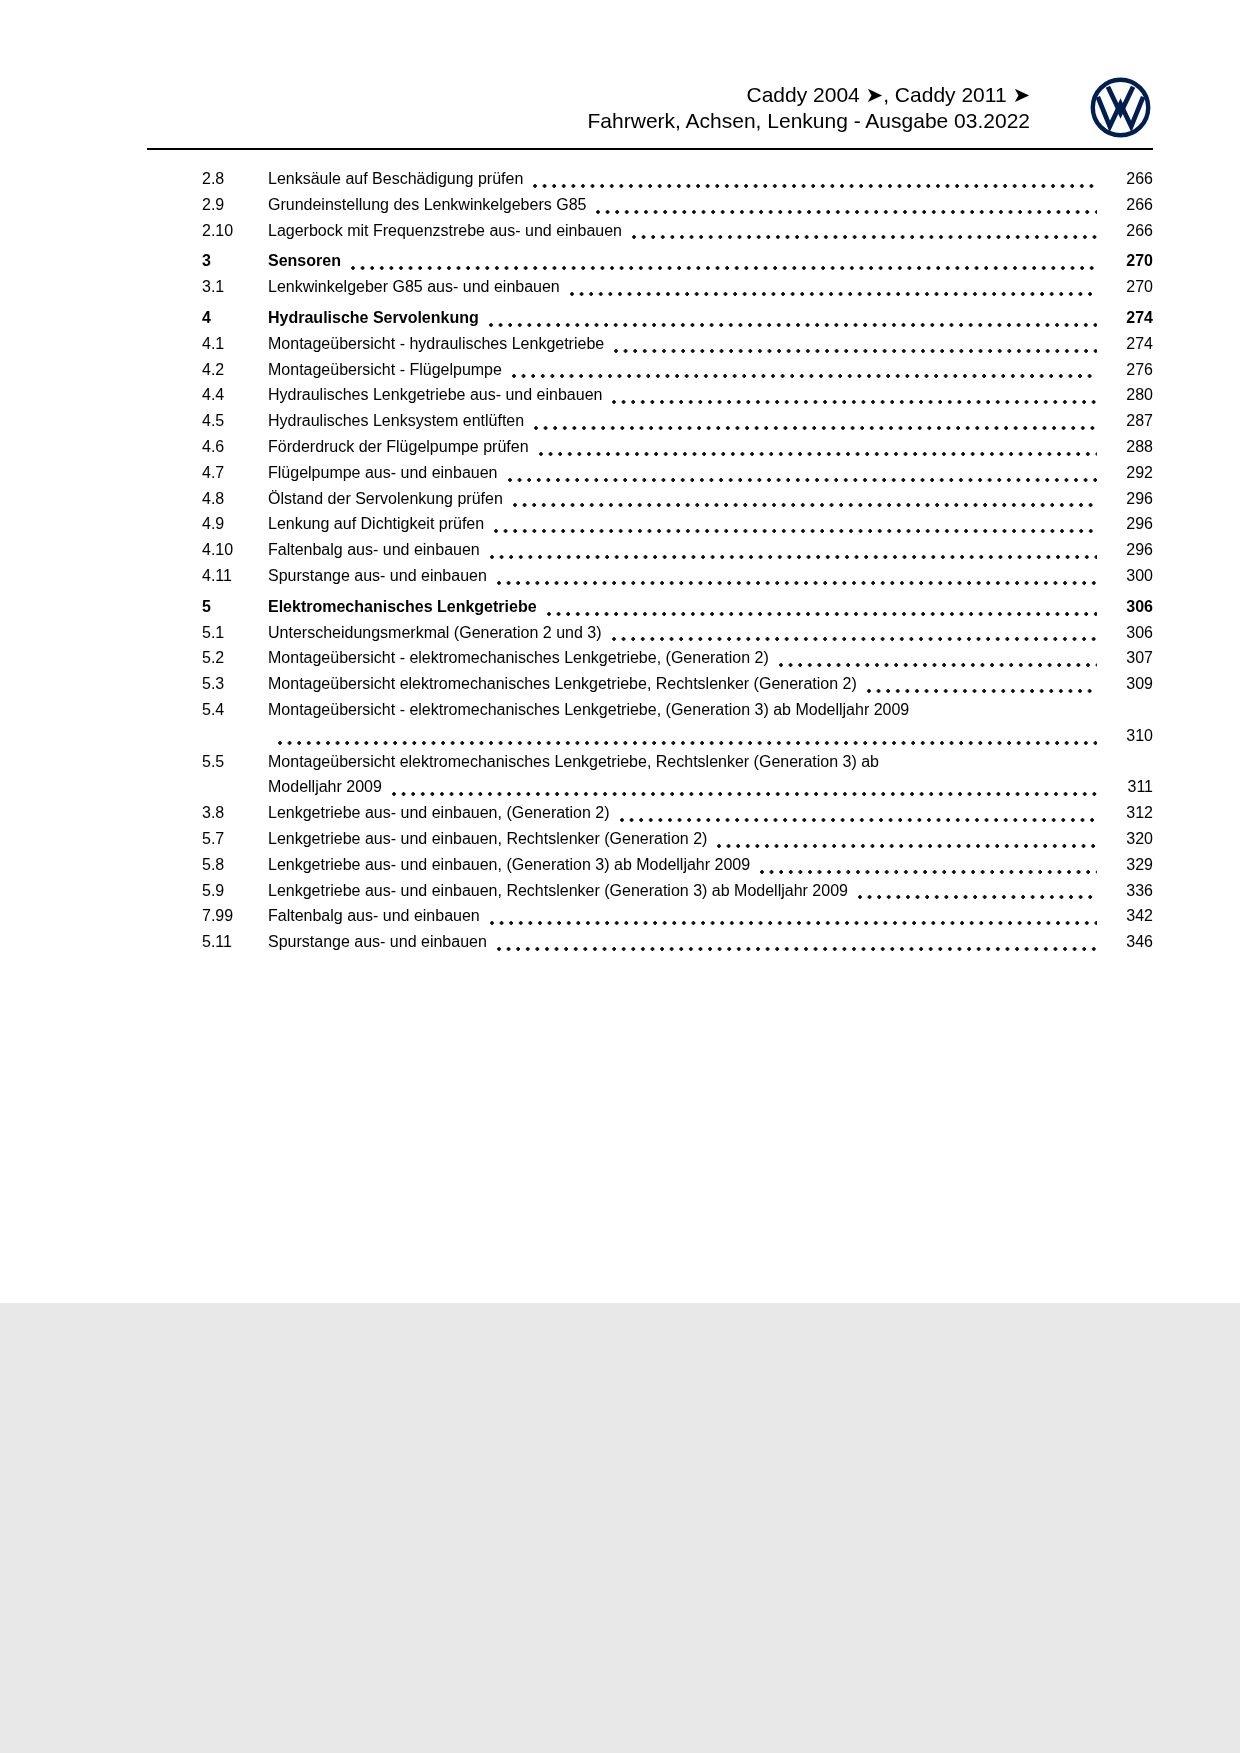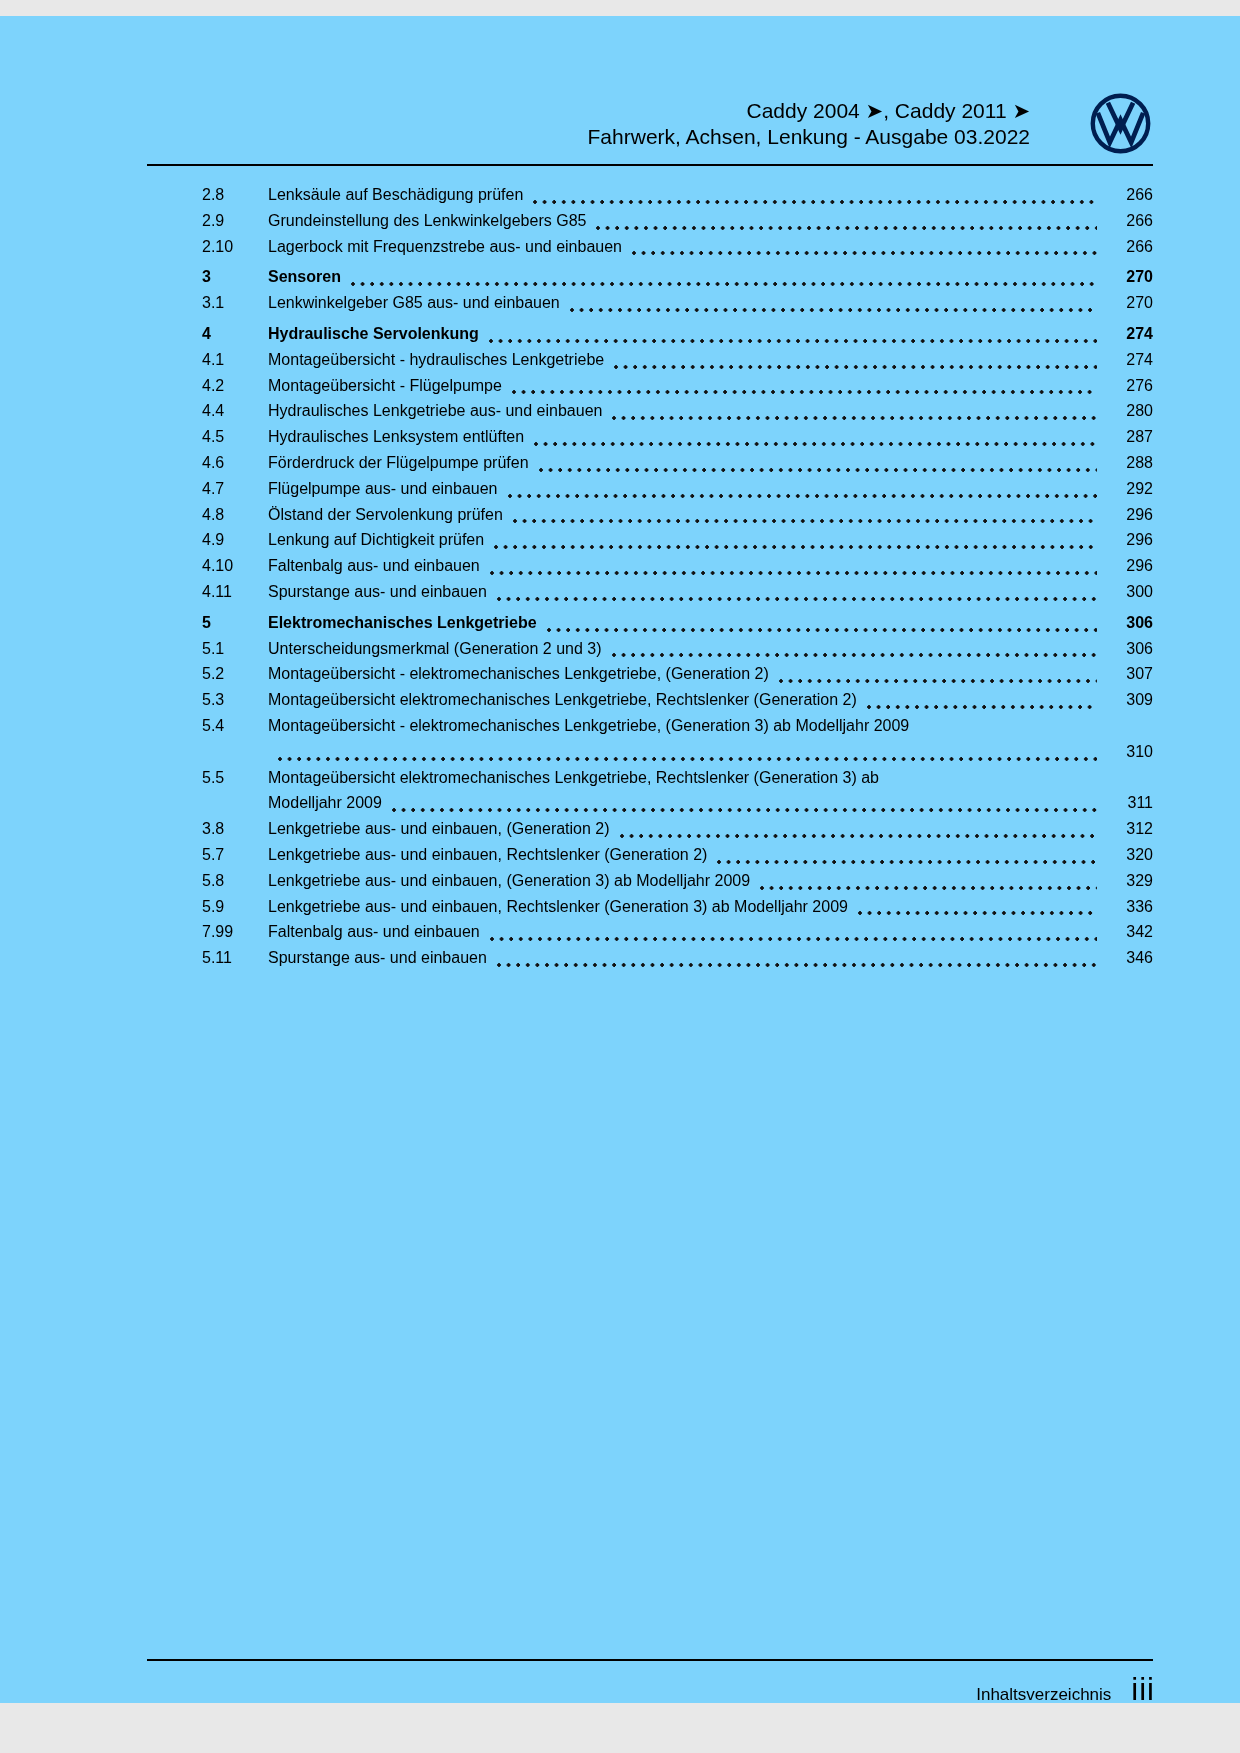--- a/index.html
+++ b/index.html
@@ -1,23 +1,23 @@
 <!DOCTYPE html>
 <html lang="de"><head>
 <meta charset="utf-8">
 <style>
   html, body { margin: 0; padding: 0; background: #e8e8e8; }
   .page {
     position: relative;
     width: 1240px;
-    height: 1687px;
-    background: #7dd3fc;
+    height: 1303px;
+    background: #ffffff;
     font-family: "Liberation Sans", "DejaVu Sans", sans-serif;
     color: #000;
-    margin: 16px auto;
+    margin: 0 auto;
     overflow: hidden;
   }
 
   
   .header-text {
     position: absolute;
     top: 82px;
     right: 210px;
     text-align: right;
     font-size: 21px;

